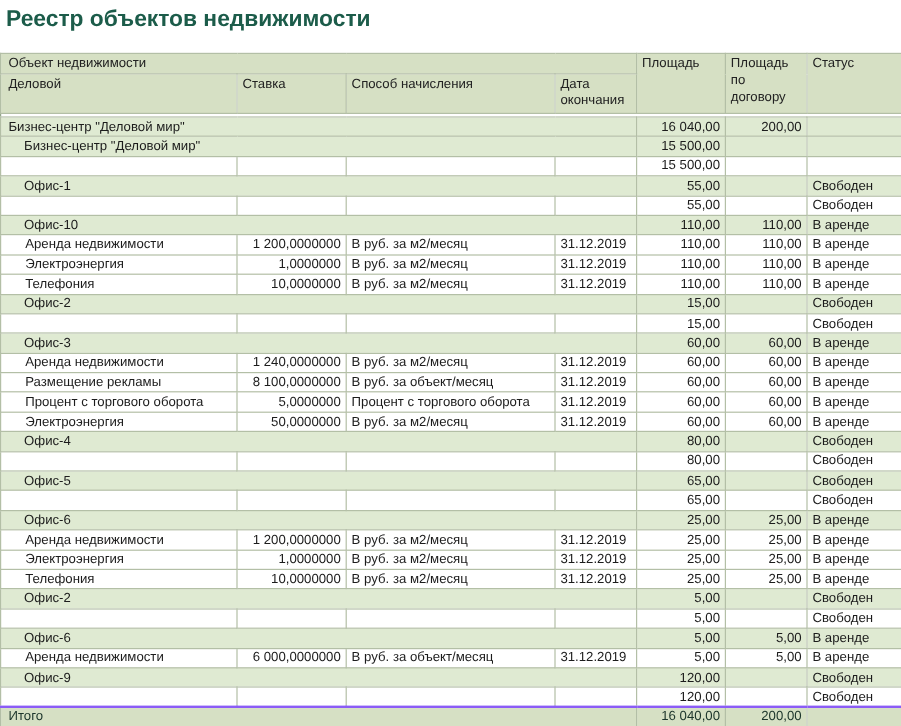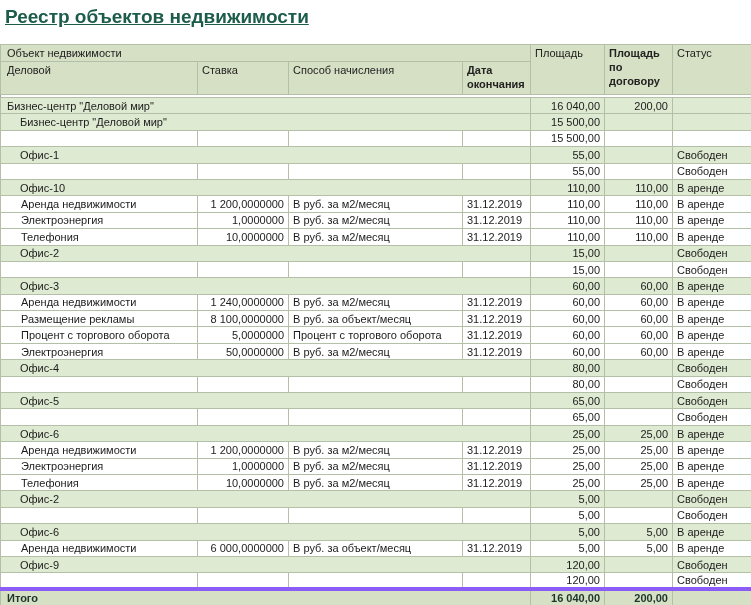--- a/index.html
+++ b/index.html
@@ -9,21 +9,20 @@
     background: #ffffff;
     font-family: "Liberation Sans", sans-serif;
   }
   .report-title {
     margin: 5px 0 0 5px;
     height: 39px;
     font-size: 19px;
     line-height: 24px;
     font-weight: bold;
     color: #1c5c4a;
-    text-decoration: underline;
   }
   table.registry {
     border-collapse: collapse;
     table-layout: fixed;
     width: 751px;
     font-size: 11px;
     color: #1c1c1c;
   }
   td, th {
     border: 1px solid #b3bfa6;
@@ -37,30 +36,30 @@
   thead th {
     background: #d6e0c4;
     font-weight: normal;
     text-align: left;
     vertical-align: top;
     padding-top: 1px;
     color: #222;
   }
   tr.hdr1 th { height: 17px; }
   tr.hdr2 th { height: 33px; }
-  th.wrap { white-space: normal; font-weight: bold; }
+  th.wrap { white-space: normal; }
   tr.sep td { border: 0; height: 3px; padding: 0; background: #ffffff; }
   tbody td { height: 16.4px; }
   tr.group-row td { background: #dfead2; }
   tr.detail-row td { background: #ffffff; }
   tr.total-row td {
     background: #d6e0c4;
-    font-weight: bold;
+    font-weight: normal;
     color: #1c352b;
-    border-top: 4px solid #8b5cf6;
+    border-top: 2px solid #8b5cf6;
   }
   .num { text-align: right; }
   .ind0 { padding-left: 6px; margin-top: 44px; }
   .ind1 { padding-left: 19px; }
   .ind2 { padding-left: 20px; }
 </style>
 </head>
 <body>
 
 <h1 class="report-title">Реестр объектов недвижимости</h1>

